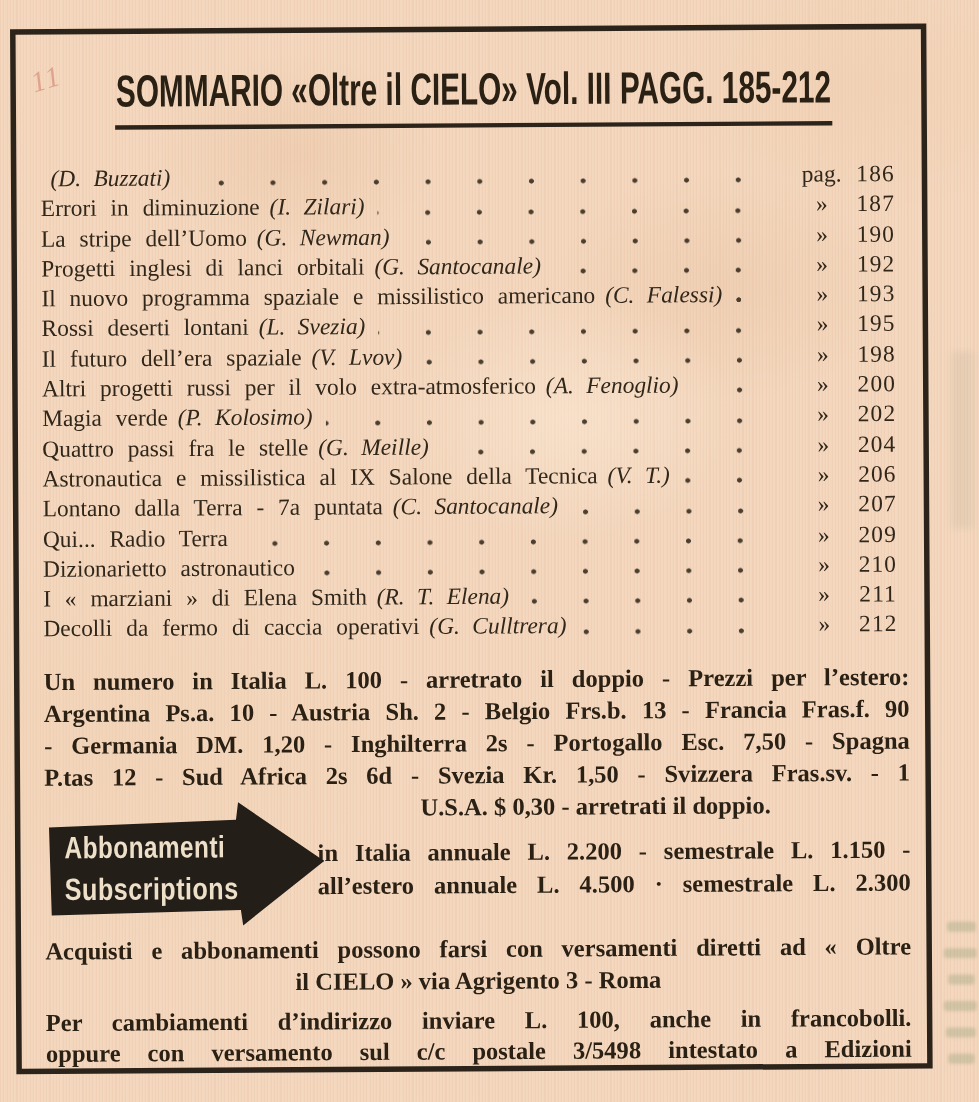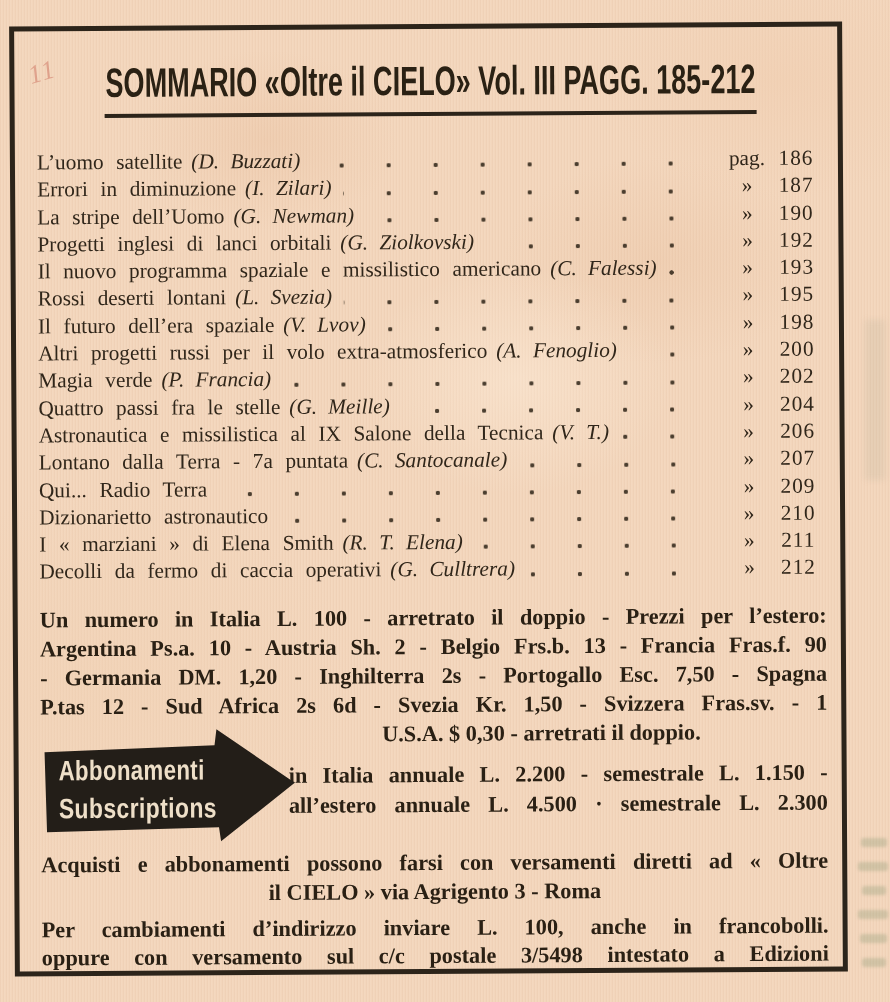--- a/index.html
+++ b/index.html
@@ -81,21 +81,20 @@
 
   <div class="title-wrap">
     <svg class="title-svg" width="700" height="48">
       <text x="350" y="38" text-anchor="middle" textLength="650" lengthAdjust="spacingAndGlyphs" class="title-text">SOMMARIO «Oltre il CIELO» Vol. III PAGG. 185-212</text>
     </svg>
     <div class="title-rule"></div>
   </div>
 
   <div class="toc">
     <div class="toc-row">
-        <span class="toc-title">L’uomo satellite</span>
         <span class="toc-author">(D. Buzzati)</span>
         <span class="leader"></span>
         <span class="toc-marker">pag.</span>
         <span class="toc-page">186</span>
       </div>
     <div class="toc-row">
         <span class="toc-title">Errori in diminuzione</span>
         <span class="toc-author">(I. Zilari)</span>
         <span class="leader"></span>
         <span class="toc-marker">»</span>
@@ -103,21 +102,21 @@
       </div>
     <div class="toc-row">
         <span class="toc-title">La stripe dell’Uomo</span>
         <span class="toc-author">(G. Newman)</span>
         <span class="leader"></span>
         <span class="toc-marker">»</span>
         <span class="toc-page">190</span>
       </div>
     <div class="toc-row">
         <span class="toc-title">Progetti inglesi di lanci orbitali</span>
-        <span class="toc-author">(G. Ziolkovski)</span>
+        <span class="toc-author">(G. Santocanale)</span>
         <span class="leader"></span>
         <span class="toc-marker">»</span>
         <span class="toc-page">192</span>
       </div>
     <div class="toc-row">
         <span class="toc-title">Il nuovo programma spaziale e missilistico americano</span>
         <span class="toc-author">(C. Falessi)</span>
         <span class="leader"></span>
         <span class="toc-marker">»</span>
         <span class="toc-page">193</span>
@@ -138,21 +137,21 @@
       </div>
     <div class="toc-row">
         <span class="toc-title">Altri progetti russi per il volo extra-atmosferico</span>
         <span class="toc-author">(A. Fenoglio)</span>
         <span class="leader"></span>
         <span class="toc-marker">»</span>
         <span class="toc-page">200</span>
       </div>
     <div class="toc-row">
         <span class="toc-title">Magia verde</span>
-        <span class="toc-author">(P. Francia)</span>
+        <span class="toc-author">(P. Kolosimo)</span>
         <span class="leader"></span>
         <span class="toc-marker">»</span>
         <span class="toc-page">202</span>
       </div>
     <div class="toc-row">
         <span class="toc-title">Quattro passi fra le stelle</span>
         <span class="toc-author">(G. Meille)</span>
         <span class="leader"></span>
         <span class="toc-marker">»</span>
         <span class="toc-page">204</span>

